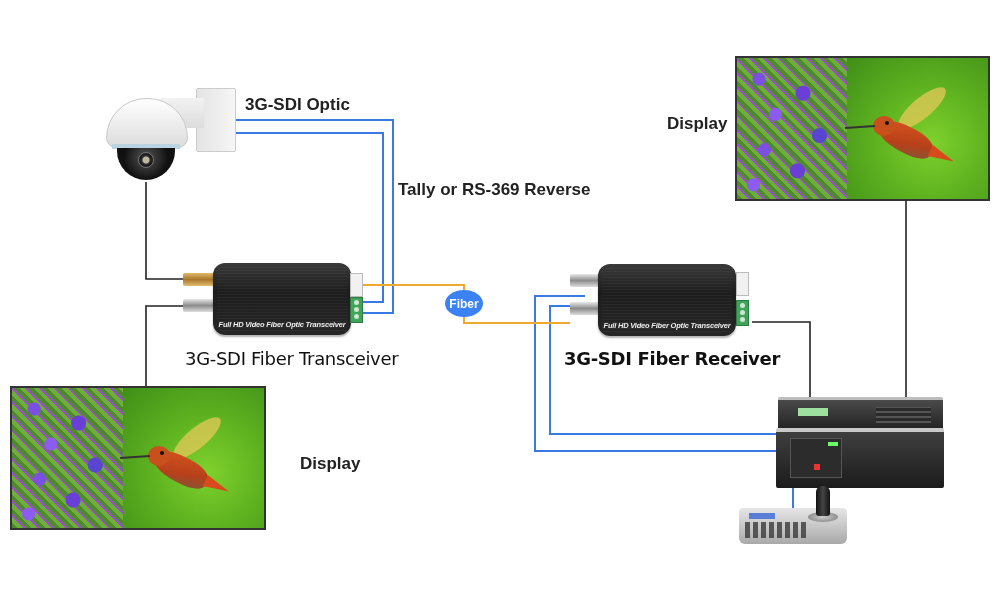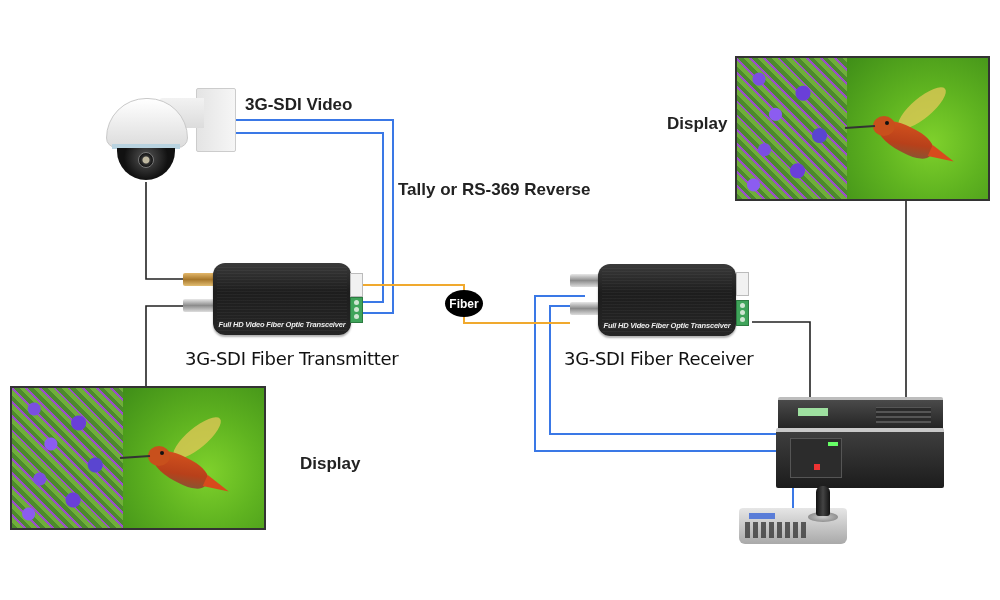--- a/index.html
+++ b/index.html
@@ -3,21 +3,21 @@
 <meta charset="utf-8">
 <style>
   html, body { margin:0; padding:0; background:#ffffff; }
   body { width:1000px; height:600px; position:relative; overflow:hidden; font-family:"Liberation Sans", sans-serif; }
   .label { position:absolute; color:#222; font-family:"Liberation Sans", sans-serif; font-weight:bold; white-space:nowrap; }
   .lbl-camera { left:245px; top:95px; font-size:17px; }
   .lbl-tally { left:398px; top:180px; font-size:17px; }
   .lbl-disp-top { left:667px; top:114px; font-size:17px; }
   .lbl-disp-bot { left:300px; top:454px; font-size:17px; }
   .lbl-tx { left:185px; top:348px; font-size:18px; font-family:"DejaVu Sans", sans-serif; font-weight:normal; color:#111; letter-spacing:-0.3px; }
-  .lbl-rx { left:564px; top:348px; font-size:18px; font-family:"DejaVu Sans", sans-serif; font-weight:normal; color:#111; letter-spacing:-0.3px; }
+  .lbl-rx { left:564px; top:348px; font-size:18px; font-family:"DejaVu Sans", sans-serif; font-weight:bold; color:#111; letter-spacing:-0.3px; }
   svg.wires { position:absolute; left:0; top:0; width:1000px; height:600px; }
   .screen { position:absolute; border:2px solid #333; overflow:hidden; box-sizing:border-box;
     background: linear-gradient(90deg, transparent 42%, rgba(80,170,20,1) 42%) , #4a8a2a; }
   .screen-top { left:735px; top:56px; width:255px; height:145px; }
   .screen-bot { left:10px; top:386px; width:256px; height:144px; }
   .flowers { position:absolute; left:0; top:0; bottom:0; width:44%;
     background:
       radial-gradient(circle at 20% 15%, #7b4fe0 0 6px, transparent 7px),
       radial-gradient(circle at 60% 25%, #6a3fd8 0 7px, transparent 8px),
       radial-gradient(circle at 35% 40%, #8c5cf0 0 6px, transparent 7px),
@@ -52,21 +52,21 @@
   .box .print { position:absolute; left:0; right:0; bottom:6px; text-align:center; color:#eee; font-size:7.5px; font-style:italic; font-weight:bold; font-family:"Liberation Sans", sans-serif; letter-spacing:-0.2px; }
   .tx-box { left:213px; top:263px; width:138px; height:72px; }
   .rx-box { left:598px; top:264px; width:138px; height:72px; }
   .bnc { position:absolute; height:13px; border-radius:2px; }
   .bnc.gold { background:linear-gradient(180deg,#e3b76a,#a8782b 50%,#e2bd72); }
   .bnc.silver { background:linear-gradient(180deg,#e8e8e8,#8c8c8c 50%,#dddddd); }
   .term-white { position:absolute; width:11px; height:22px; background:#f1f1f1; border:1px solid #bbb; }
   .term-green { position:absolute; width:11px; height:24px; background:#3fa45a; border:1px solid #2c7b41; }
   .term-green span { display:block; width:5px; height:5px; margin:2px auto 1px; border-radius:50%; background:#cfe6d2; }
 
-  .fiber-badge { position:absolute; left:445px; top:290px; width:38px; height:27px; border-radius:50%; background:#000000; color:#fff; font-weight:bold; font-size:12px; display:flex; align-items:center; justify-content:center; font-family:"Liberation Sans", sans-serif; }
+  .fiber-badge { position:absolute; left:445px; top:290px; width:38px; height:27px; border-radius:50%; background:#3b82f6; color:#fff; font-weight:bold; font-size:12px; display:flex; align-items:center; justify-content:center; font-family:"Liberation Sans", sans-serif; }
 
   
   .rack1 { position:absolute; left:778px; top:397px; width:165px; height:30px; background:linear-gradient(#4a4a4a,#222); border-radius:2px; border-top:3px solid #bdbdbd; }
   .rack1 .lcd { position:absolute; left:20px; top:8px; width:30px; height:8px; background:#9ee0a0; }
   .rack1 .vent { position:absolute; left:98px; top:7px; width:55px; height:16px; background:repeating-linear-gradient(0deg,#555 0 2px,#2a2a2a 2px 5px); }
   .rack2 { position:absolute; left:776px; top:428px; width:168px; height:56px; background:linear-gradient(#3e3e3e,#1c1c1c); border-radius:2px; border-top:4px solid #c9c9c9; }
   .rack2 .panel { position:absolute; left:14px; top:6px; width:50px; height:38px; background:#2c2c2c; border:1px solid #555; }
   .rack2 .led { position:absolute; left:52px; top:10px; width:10px; height:4px; background:#6f6; }
   .rack2 .red { position:absolute; left:38px; top:32px; width:6px; height:6px; background:#e33; }
   .keyboard { position:absolute; left:739px; top:508px; width:108px; height:36px; background:linear-gradient(#e6e6e6,#a9a9a9); border-radius:4px 4px 6px 6px; }
@@ -102,37 +102,37 @@
 </svg>
 
 <div class="camera">
   <div class="cam-mount"></div>
   <div class="cam-arm"></div>
   <div class="cam-housing"></div>
   <div class="cam-ring"></div>
   <div class="cam-dome"></div>
   <div class="cam-lens"></div>
 </div>
-<div class="label lbl-camera">3G-SDI Video</div>
+<div class="label lbl-camera">3G-SDI Optic</div>
 <div class="label lbl-tally">Tally or RS-369 Reverse</div>
 
 <div>
   <div class="bnc gold" style="left:183px;top:273px;width:32px;"></div>
   <div class="bnc silver" style="left:183px;top:299px;width:32px;"></div>
   <div class="box tx-box">
     <div class="print">Full HD Video Fiber Optic Transceiver</div>
   </div>
   <div class="term-white" style="left:350px;top:273px;"></div>
   <div class="term-green" style="left:350px;top:297px;">
       <span></span>
       <span></span>
       <span></span>
     </div>
 </div>
-<div class="label lbl-tx">3G-SDI Fiber Transmitter</div>
+<div class="label lbl-tx">3G-SDI Fiber Transceiver</div>
 
 <div class="fiber-badge">Fiber</div>
 
 <div>
   <div class="bnc silver" style="left:570px;top:274px;width:30px;"></div>
   <div class="bnc silver" style="left:570px;top:302px;width:30px;"></div>
   <div class="box rx-box">
     <div class="print">Full HD Video Fiber Optic Transceiver</div>
   </div>
   <div class="term-white" style="left:736px;top:272px;"></div>

